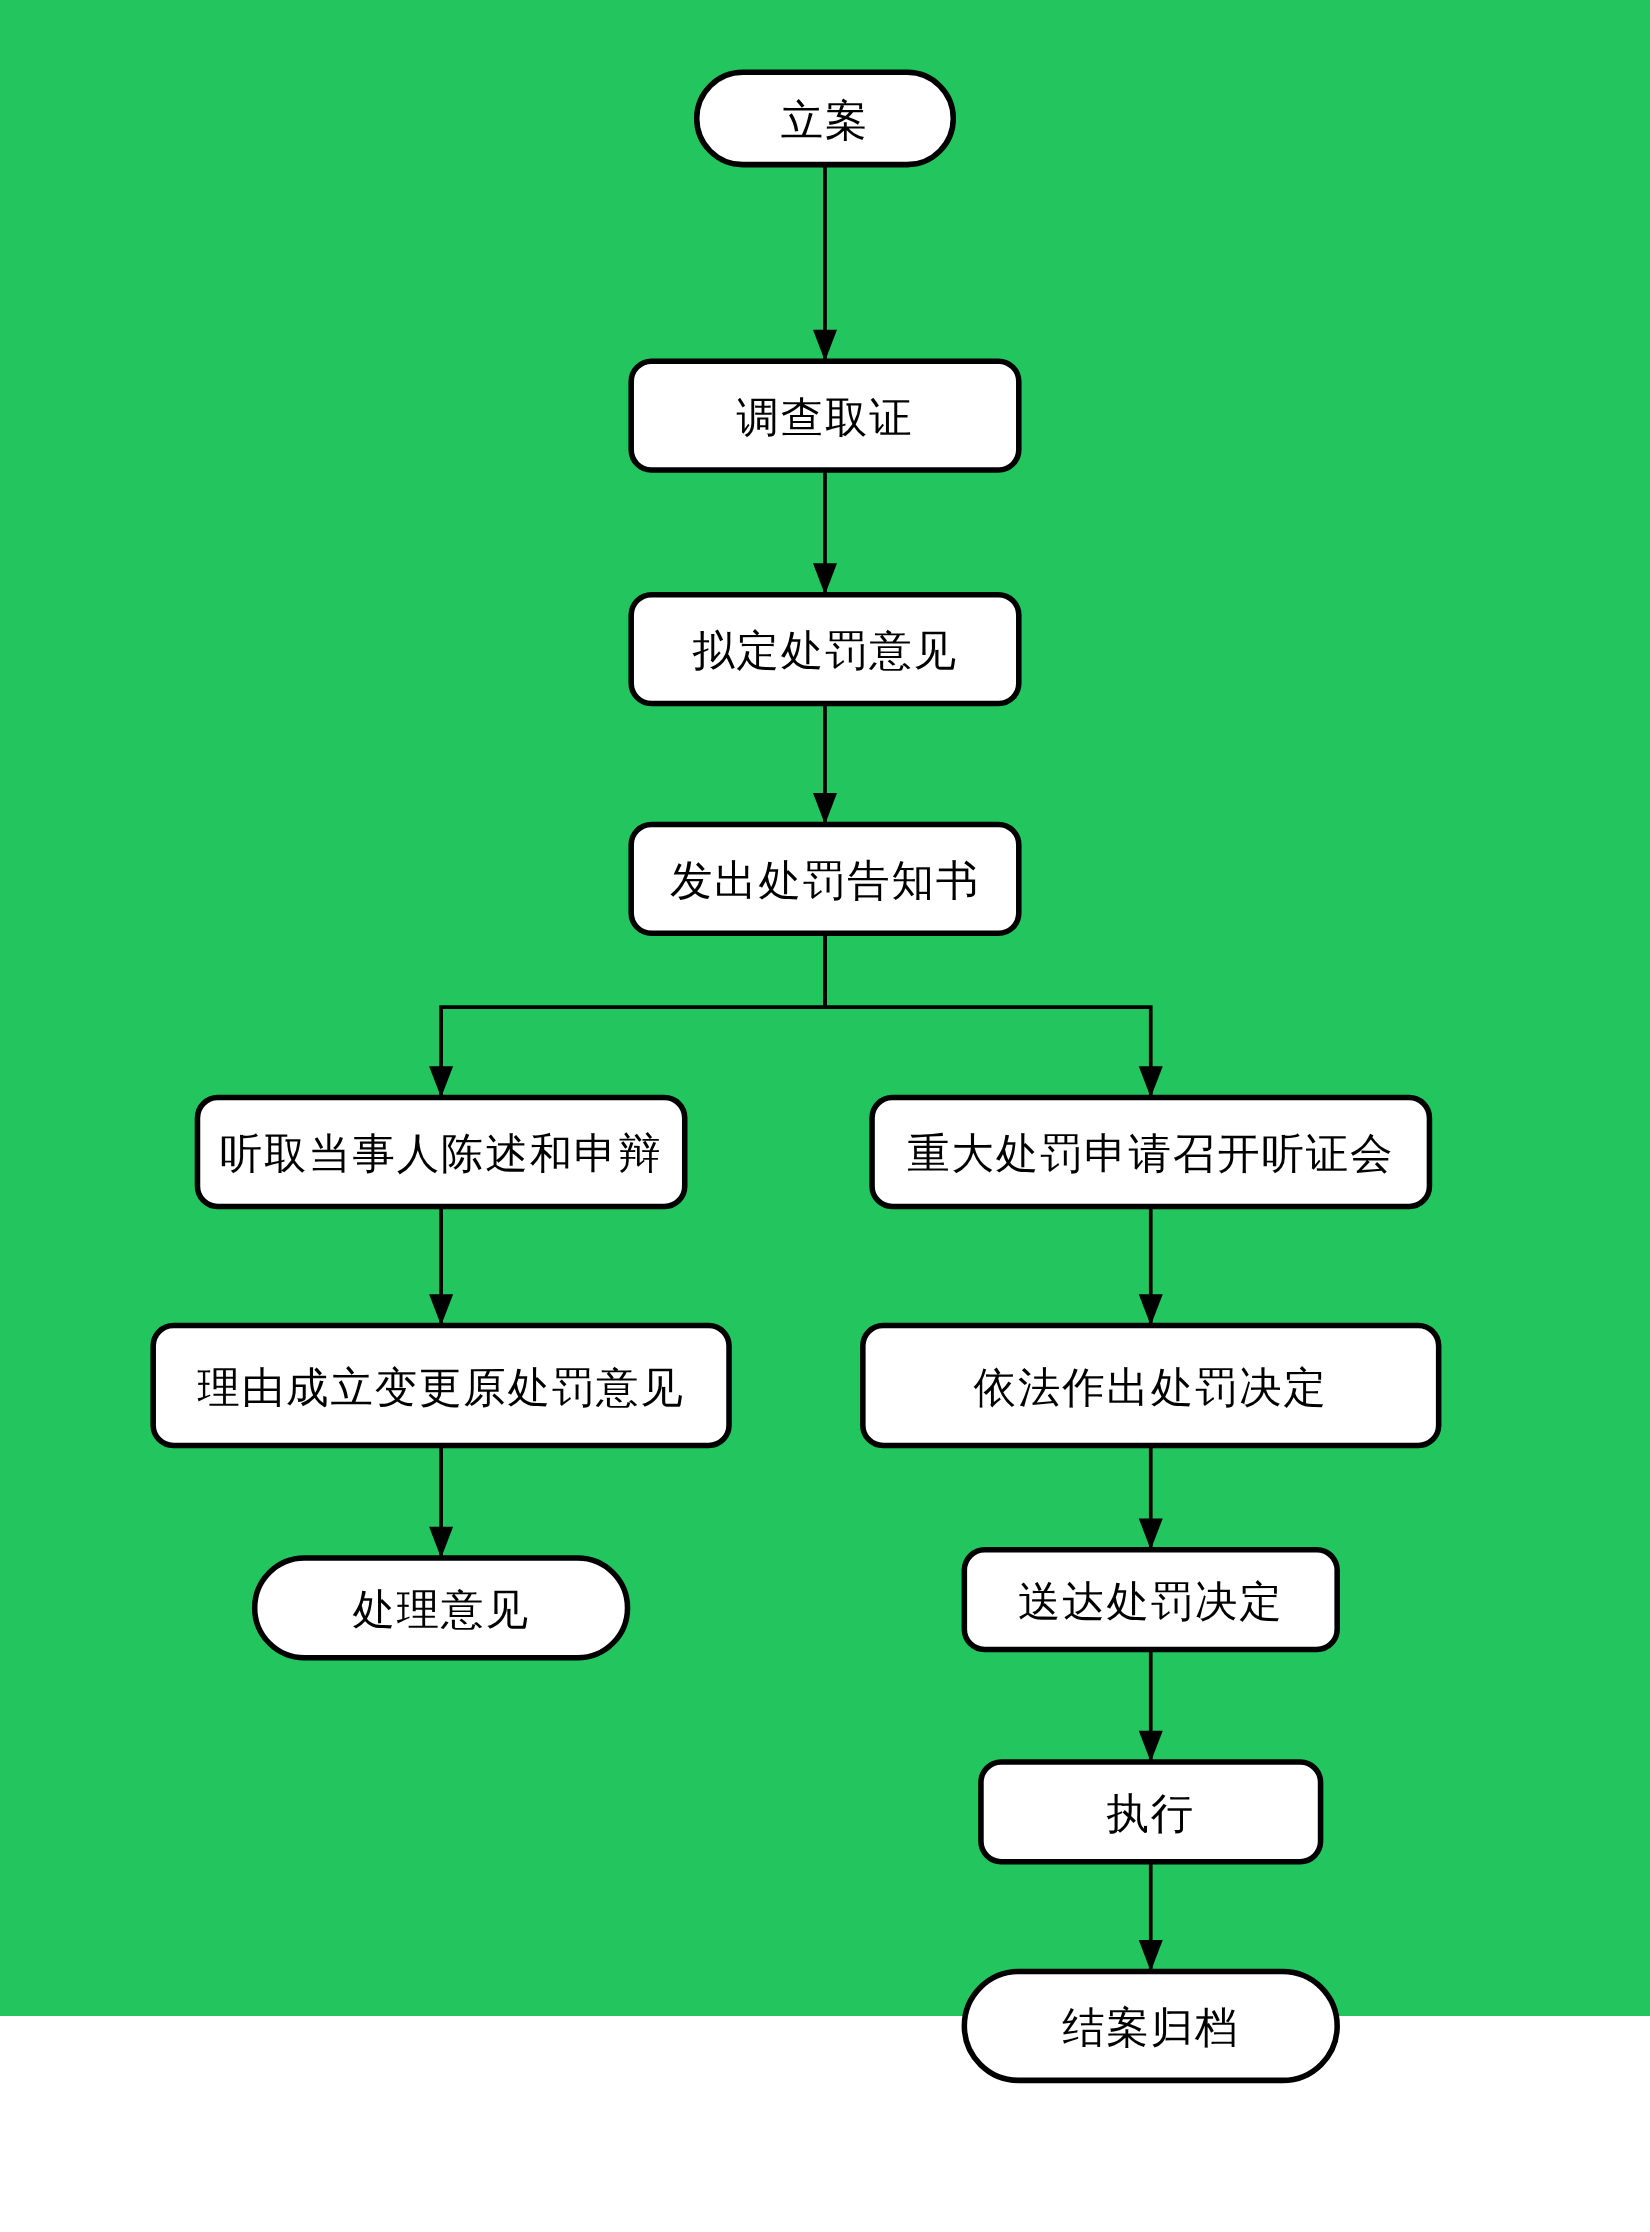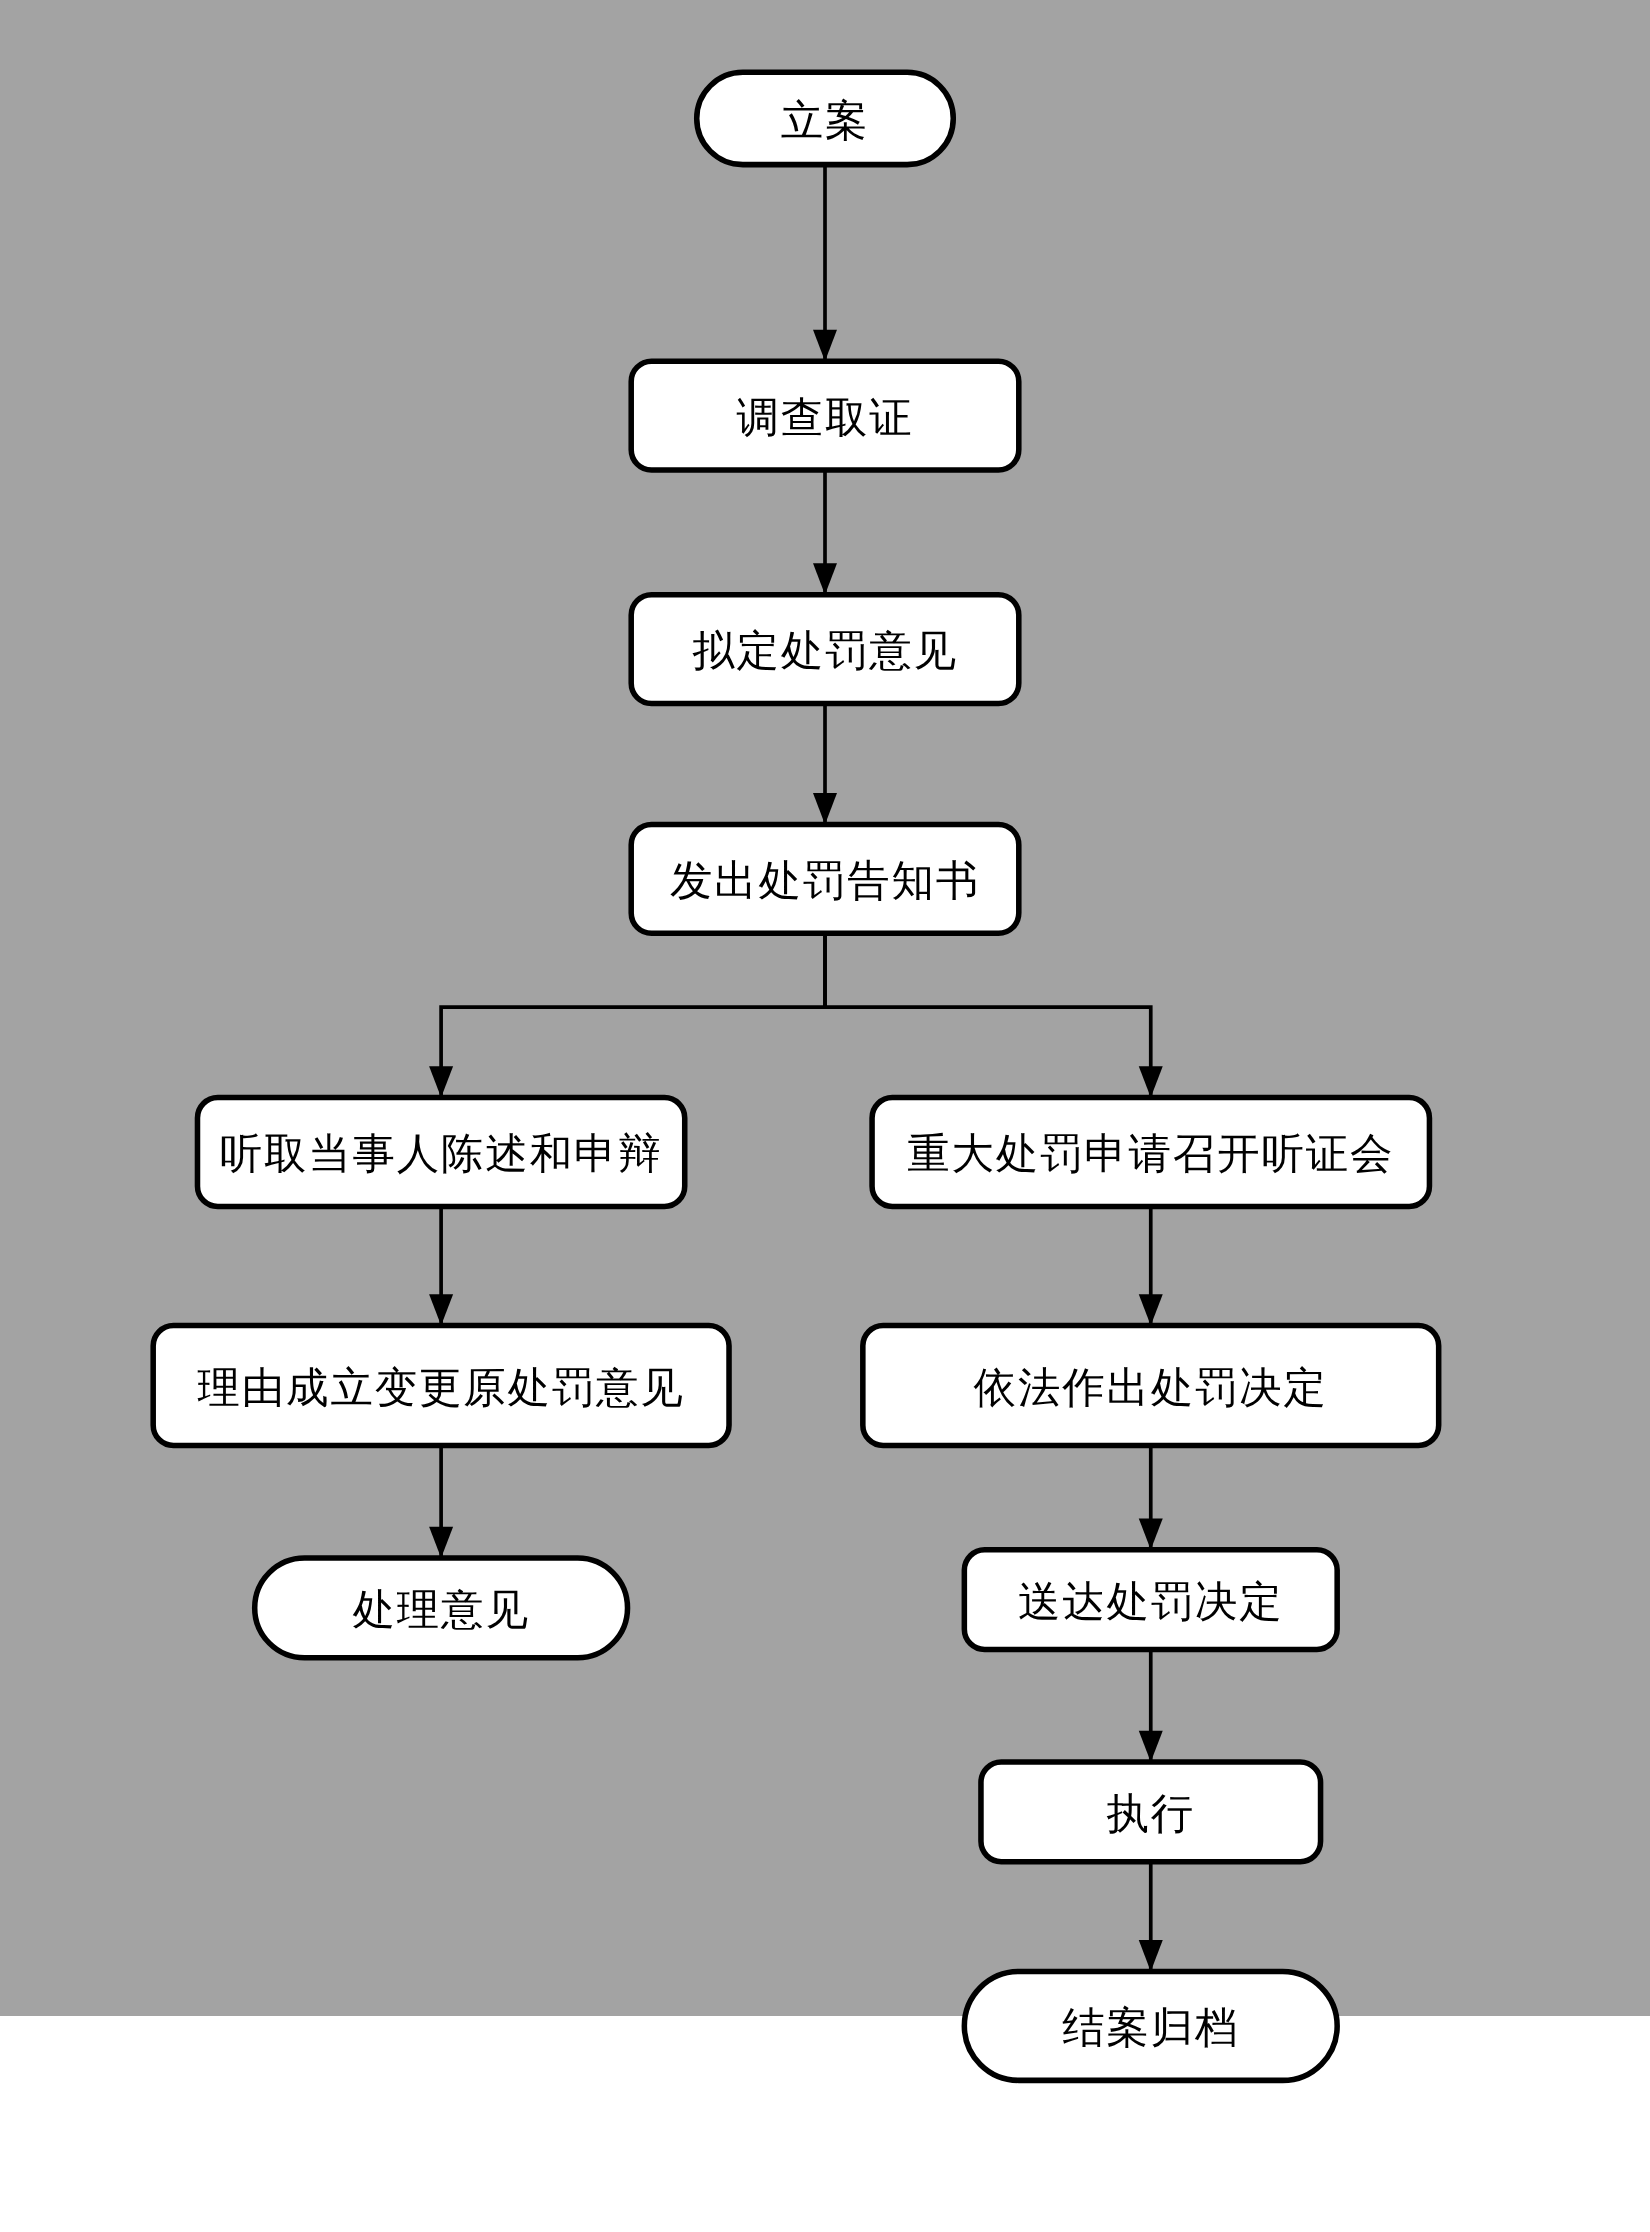--- a/index.html
+++ b/index.html
@@ -10,21 +10,21 @@
   body {
     width: 1650px;
     height: 2233px;
     font-family: "Liberation Serif", "DejaVu Serif", serif;
     overflow: hidden;
   }
   #flowchart-root {
     position: relative;
     width: 1650px;
     height: 2016px;
-    background: #a3a3a3;
+    background: #22c55e;
   }
   svg.flow-canvas {
     position: absolute;
     top: 0;
     left: 0;
     width: 1650px;
     height: 2233px;
     display: block;
   }
   .node-shape {

